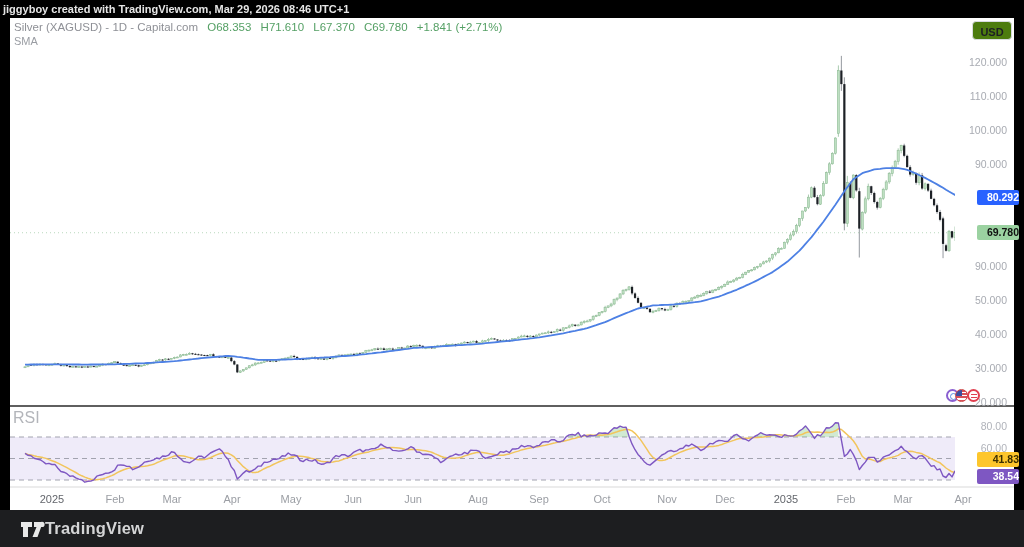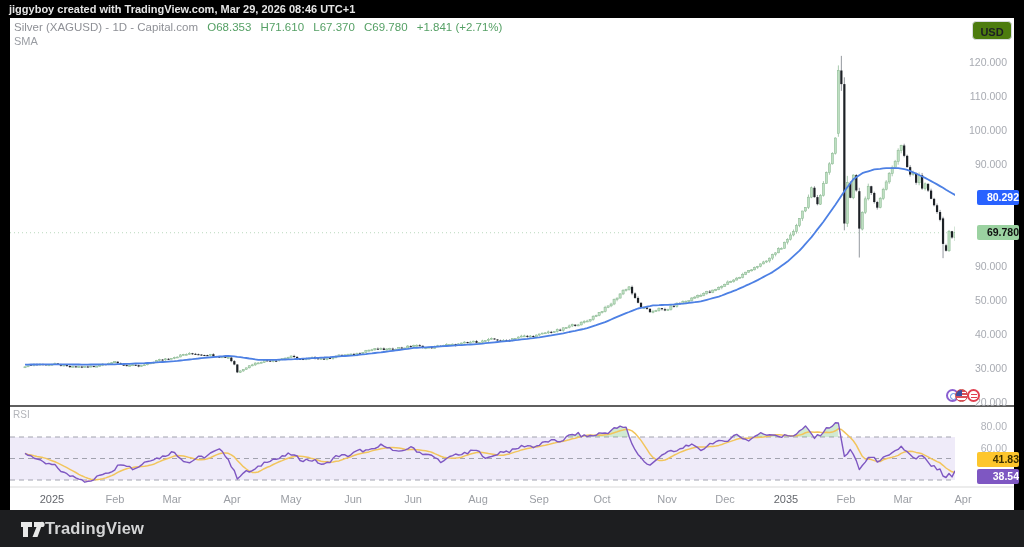--- a/index.html
+++ b/index.html
@@ -1,27 +1,27 @@
 <!DOCTYPE html>
 <html><head>
 <meta charset="utf-8">
 <style>
   html,body{margin:0;padding:0;background:#000;}
   body{width:1024px;height:547px;position:relative;overflow:hidden;
        font-family:"Liberation Sans","DejaVu Sans",sans-serif;}
   .stage{position:absolute;inset:0;background:#000;}
   .top-bar{position:absolute;left:0;top:0;width:1024px;height:18px;background:#000;
-           color:#e6e6e6;font-size:11px;font-weight:bold;line-height:18px;padding-left:9px;
+           color:#e6e6e6;font-size:11px;font-weight:bold;line-height:18px;padding-left:3px;
            box-sizing:border-box;white-space:nowrap;}
   .frame{position:absolute;left:10px;top:18px;width:1004px;height:492px;background:#fff;}
   #chart-svg{position:absolute;left:0;top:0;}
   .legend{position:absolute;left:4px;top:3px;font-size:11.5px;color:#8e9096;white-space:nowrap;}
   .legend .ohlc{margin-left:6px;}
   .legend2{position:absolute;left:4px;top:17px;font-size:11px;color:#9a9da3;}
-  .rsi-legend{position:absolute;left:3px;top:391px;font-size:10px;color:#b3b5ba;}
+  .rsi-legend{position:absolute;left:3px;top:391px;font-size:16px;color:#b3b5ba;}
   .usd-btn{position:absolute;left:962px;top:3px;width:40px;height:19px;background:#4d7c0f;
            border:1px solid #d8dbe0;border-radius:4px;font-size:11px;color:#1c1e24;
            font-family:inherit;font-weight:bold;padding:4px;cursor:pointer;}
   .tick-label{position:absolute;right:7px;font-size:10.5px;color:#a8abb2;text-align:right;}
   .rsi-tick{color:#b0b3ba;}
   .badge{position:absolute;left:967px;width:42px;height:15px;border-radius:2px;
          font-size:10.5px;font-weight:bold;text-align:right;line-height:15px;}
   .time-label{position:absolute;top:475px;width:44px;text-align:center;font-size:11px;color:#9b9ea4;}
   .time-label.year{color:#63666c;}
   .pairlogo{position:absolute;left:936px;top:370px;width:52px;height:16px;}

